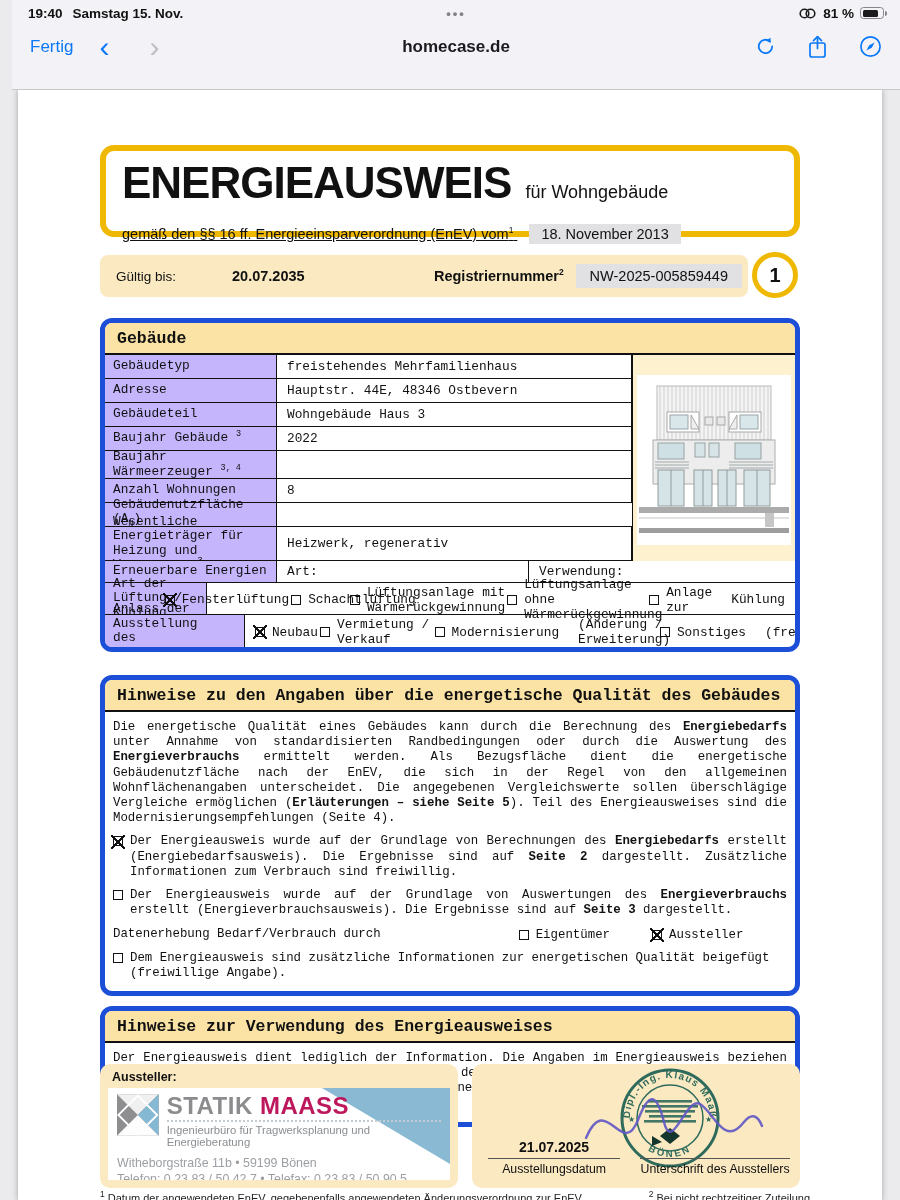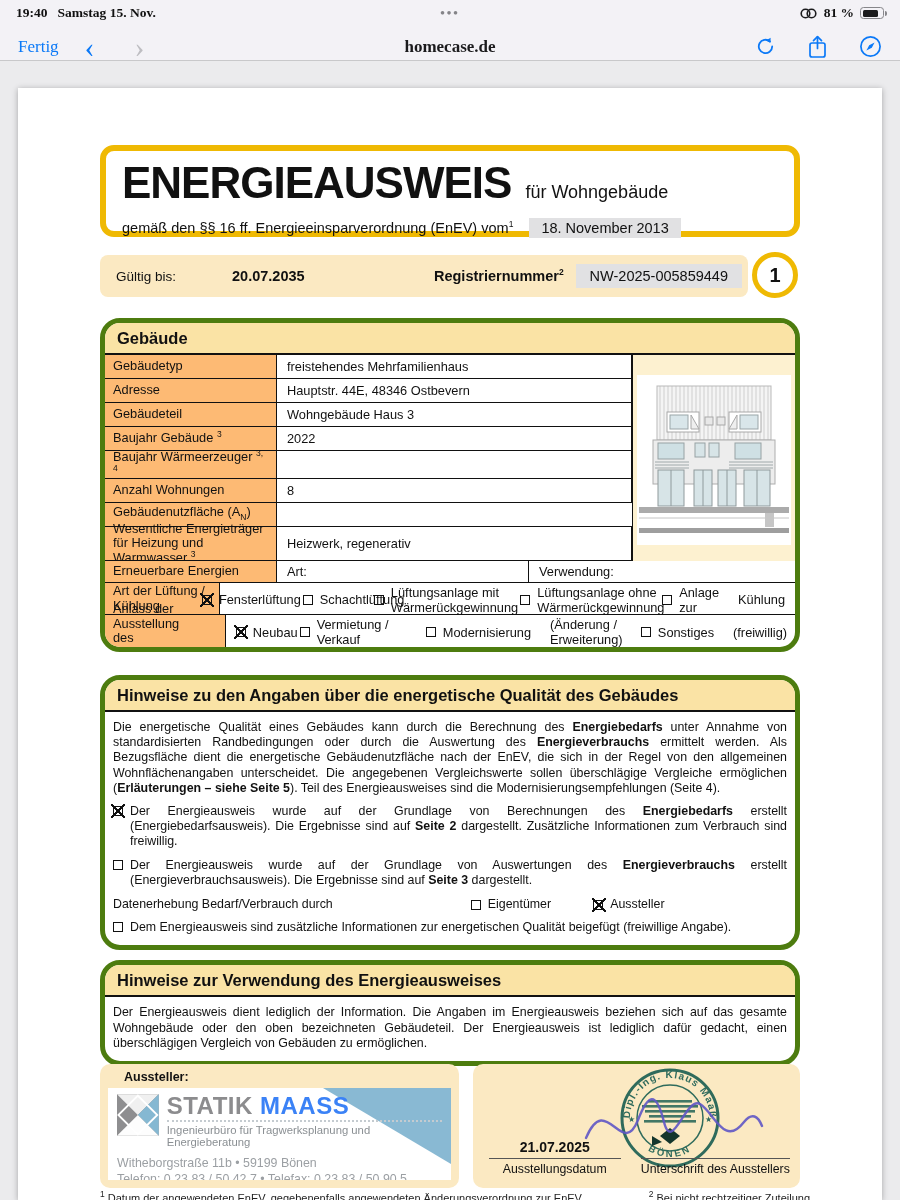--- a/index.html
+++ b/index.html
@@ -1,20 +1,20 @@
 <!DOCTYPE html>
 <html lang="de"><head>
 <meta charset="utf-8">
 <style>
   * { margin:0; padding:0; box-sizing:border-box; }
   html,body { width:900px; height:1200px; overflow:hidden; }
   body { font-family:"Liberation Sans", sans-serif; background:#EBEBED; position:relative; color:#111; }
 
   
-  .chrome { position:absolute; top:0; left:0; right:0; height:61px; background:#F3F2F6; border-bottom:1px solid #C8C8CA; z-index:5;font-family:Liberation Serif, serif; }
+  .chrome { position:absolute; top:0; left:12px; right:0; height:90px; background:#F3F2F6; border-bottom:1px solid #C8C8CA; z-index:5; }
   .statusbar { height:24px; display:flex; align-items:center; padding:2px 16px 0; font-size:13.5px; font-weight:700; position:relative; }
   .status-left { display:flex; gap:10px; align-items:center; }
   .status-dots { position:absolute; left:0; right:0; text-align:center; color:#848488; font-size:13px; letter-spacing:2px; font-weight:700; }
   .status-right { margin-left:auto; display:flex; align-items:center; gap:6px; }
   .battery { width:24px; height:12px; border:1px solid #86868A; border-radius:3.5px; position:relative; padding:1.5px; }
   .battery i { display:block; height:100%; width:80%; background:#1b1b1d; border-radius:1.5px; }
   .battery::after { content:""; position:absolute; right:-3.5px; top:3px; width:2px; height:5px; background:#86868A; border-radius:0 2px 2px 0; }
   .toolbar { height:45px; display:flex; align-items:center; padding:0 18px; position:relative; }
   .tb-title { position:absolute; left:0; right:0; text-align:center; font-size:17px; font-weight:700; color:#1b1b1d; pointer-events:none; }
   .tb-btn { color:#0B79F7; font-size:17px; background:none; border:none; font-family:inherit; cursor:pointer; z-index:2; }
@@ -26,39 +26,39 @@
   
   .page { position:absolute; left:18px; top:88px; width:864px; height:1112px; background:#fff; box-shadow:0 1px 6px rgba(0,0,0,.3); overflow:hidden; }
   .doc { position:absolute; left:82px; top:0; width:700px; }
   sup { font-size:8.5px; vertical-align:super; line-height:0; }
 
   .gold { border:6px solid #EFB903; border-radius:14px; }
   
   .title-box { margin-top:57px; height:92px; padding:10px 0 0 16px; background:#fff; }
   .t-main { font-size:44px; font-weight:700; letter-spacing:-1px; line-height:44px; display:inline-block; }
   .t-suffix { font-size:18px; font-weight:400; margin-left:14px; }
-  .t-law { font-size:14.5px; margin-top:13px; }
+  .t-law { font-size:14.5px; margin-top:19px;text-decoration:underline; }
   .graybox { display:inline-block; background:#E1E1E3; padding:2px 12px; margin-left:12px; font-size:14.5px; }
 
   
   .valid-row { margin-top:18px; width:648px; height:42px; background:#FBE9C2; border-radius:8px; display:flex; align-items:center; font-size:13.5px; position:relative; }
   .valid-row .lbl { margin-left:16px; }
   .valid-row .date { font-weight:700; font-size:14.5px; margin-left:56px; }
   .valid-row .reg { margin-left:auto; font-weight:700; font-size:14.5px; }
   .valid-row .graybox { font-size:14.5px; padding:4px 14px; margin-left:12px; margin-right:6px; }
   .page-circle { position:absolute; left:652px; top:164px; width:46px; height:46px; border:5px solid #EFB903; border-radius:50%; background:#fff; display:flex; align-items:center; justify-content:center; font-size:20px; font-weight:700; }
 
   
-  .sec { margin-top:21px; border:5px solid #4d7c0f; border-radius:20px; background:#fff; overflow:hidden; }
+  .sec { margin-top:21px; border:5px solid #1d4ed8; border-radius:12px; background:#fff; overflow:hidden;font-family:Liberation Mono, monospace; }
   .sec-band { background:#FAE3A5; border-bottom:2px solid #111; padding:6px 12px 5px; font-weight:700; font-size:16.5px; }
   
   .geb-rows { position:relative; font-size:12.8px; }
   .grow { display:flex; border-bottom:1.4px solid #111; align-items:stretch; }
   .grow:last-child { border-bottom:none; }
-  .glabel { width:172px; background:#fdba74; border-right:1.4px solid #111; padding:0 8px; display:flex; flex-direction:column; justify-content:center; line-height:14.5px; }
+  .glabel { width:172px; background:#c4b5fd; border-right:1.4px solid #111; padding:0 8px; display:flex; flex-direction:column; justify-content:center; line-height:14.5px; }
   .gval { flex:1; padding:0 10px; display:flex; align-items:center; }
   .gval.rmargin { margin-right:163px; border-right:1.4px solid #111; }
   .h24{height:24px} .h28{height:28px} .h34{height:34px} .h22{height:22px} .h32{height:32px}
   .geb-right { position:absolute; top:0; right:0; width:163px; height:206px; background:#FDF1D0; border-left:1.4px solid #111; }
   .geb-img { position:absolute; left:4px; right:4px; top:20px; height:170px; background:#fff; display:flex; align-items:center; justify-content:center; }
   .splitcell { width:78px; border-right:1.4px solid #111; align-self:stretch; display:flex; align-items:center; }
   .cbline { display:flex; align-items:center; line-height:15px; }
   .cb { display:inline-block; width:10px; height:10px; border:1.3px solid #111; position:relative; margin-right:7px; flex:0 0 auto; }
   .cb[data-checked="true"]::after { content:""; position:absolute; left:-2.6px; top:-2.6px; width:14px; height:14px;
     background:linear-gradient(45deg,transparent 46%,#111 46%,#111 54%,transparent 54%),
@@ -71,28 +71,28 @@
   .jp { text-align:justify; }
   .cbpara { display:flex; margin-top:8px; }
   .cbpara .cb { margin-top:2px; }
   .cbpara .txt { flex:1; text-align:justify; }
   .datenrow { display:flex; align-items:center; margin-top:9px; }
   .datenrow .o1 { margin-left:138px; } .datenrow .o2 { margin-left:42px; }
 
   
   .footer-row { position:absolute; left:82px; top:976px; width:700px; display:flex; gap:14px; }
   .fbox { background:#FBE9C2; border-radius:10px; height:124px; position:relative; }
-  .fbox.left { width:376px; padding:6px 20px; }
+  .fbox.left { width:376px; padding:6px 8px; }
   .fbox.right { width:345px; }
   .auss-lbl { font-weight:700; font-size:12.5px; margin-left:4px; }
   .logo-card { position:absolute; left:8px; right:8px; top:24px; bottom:8px; background:#fff; padding:5px 9px; overflow:hidden; }
   .logo-card svg.tri { position:absolute; right:0; top:0; }
   .lrow { display:flex; align-items:flex-start; gap:8px; position:relative; z-index:1; }
   .lname { font-size:24px; font-weight:700; letter-spacing:.5px; line-height:26px; border-bottom:2px dotted #C4CBD0; padding-bottom:1px; }
-  .ln1 { color:#8C8C8E; } .ln2 { color:#3b82f6; }
+  .ln1 { color:#8C8C8E; } .ln2 { color:#be185d; }
   .ltag { font-size:11.3px; color:#8A8F93; margin-top:2px; }
   .laddr { margin-top:7px; font-size:12.4px; color:#9B9FA3; line-height:16px; position:relative; z-index:1; }
   .dategrp { position:absolute; left:16px; bottom:12px; width:132px; text-align:center; }
   .dateval { font-weight:700; font-size:14px; padding-bottom:3px; border-bottom:1.5px solid #555; }
   .undersig { font-size:12.3px; margin-top:3px; }
   .siggrp { position:absolute; left:168px; right:10px; bottom:12px; text-align:center; }
   .sigline { border-top:1.5px solid #555; padding-top:3px; font-size:12.3px; }
   .stampwrap { position:absolute; right:2px; top:0; }
 
   

